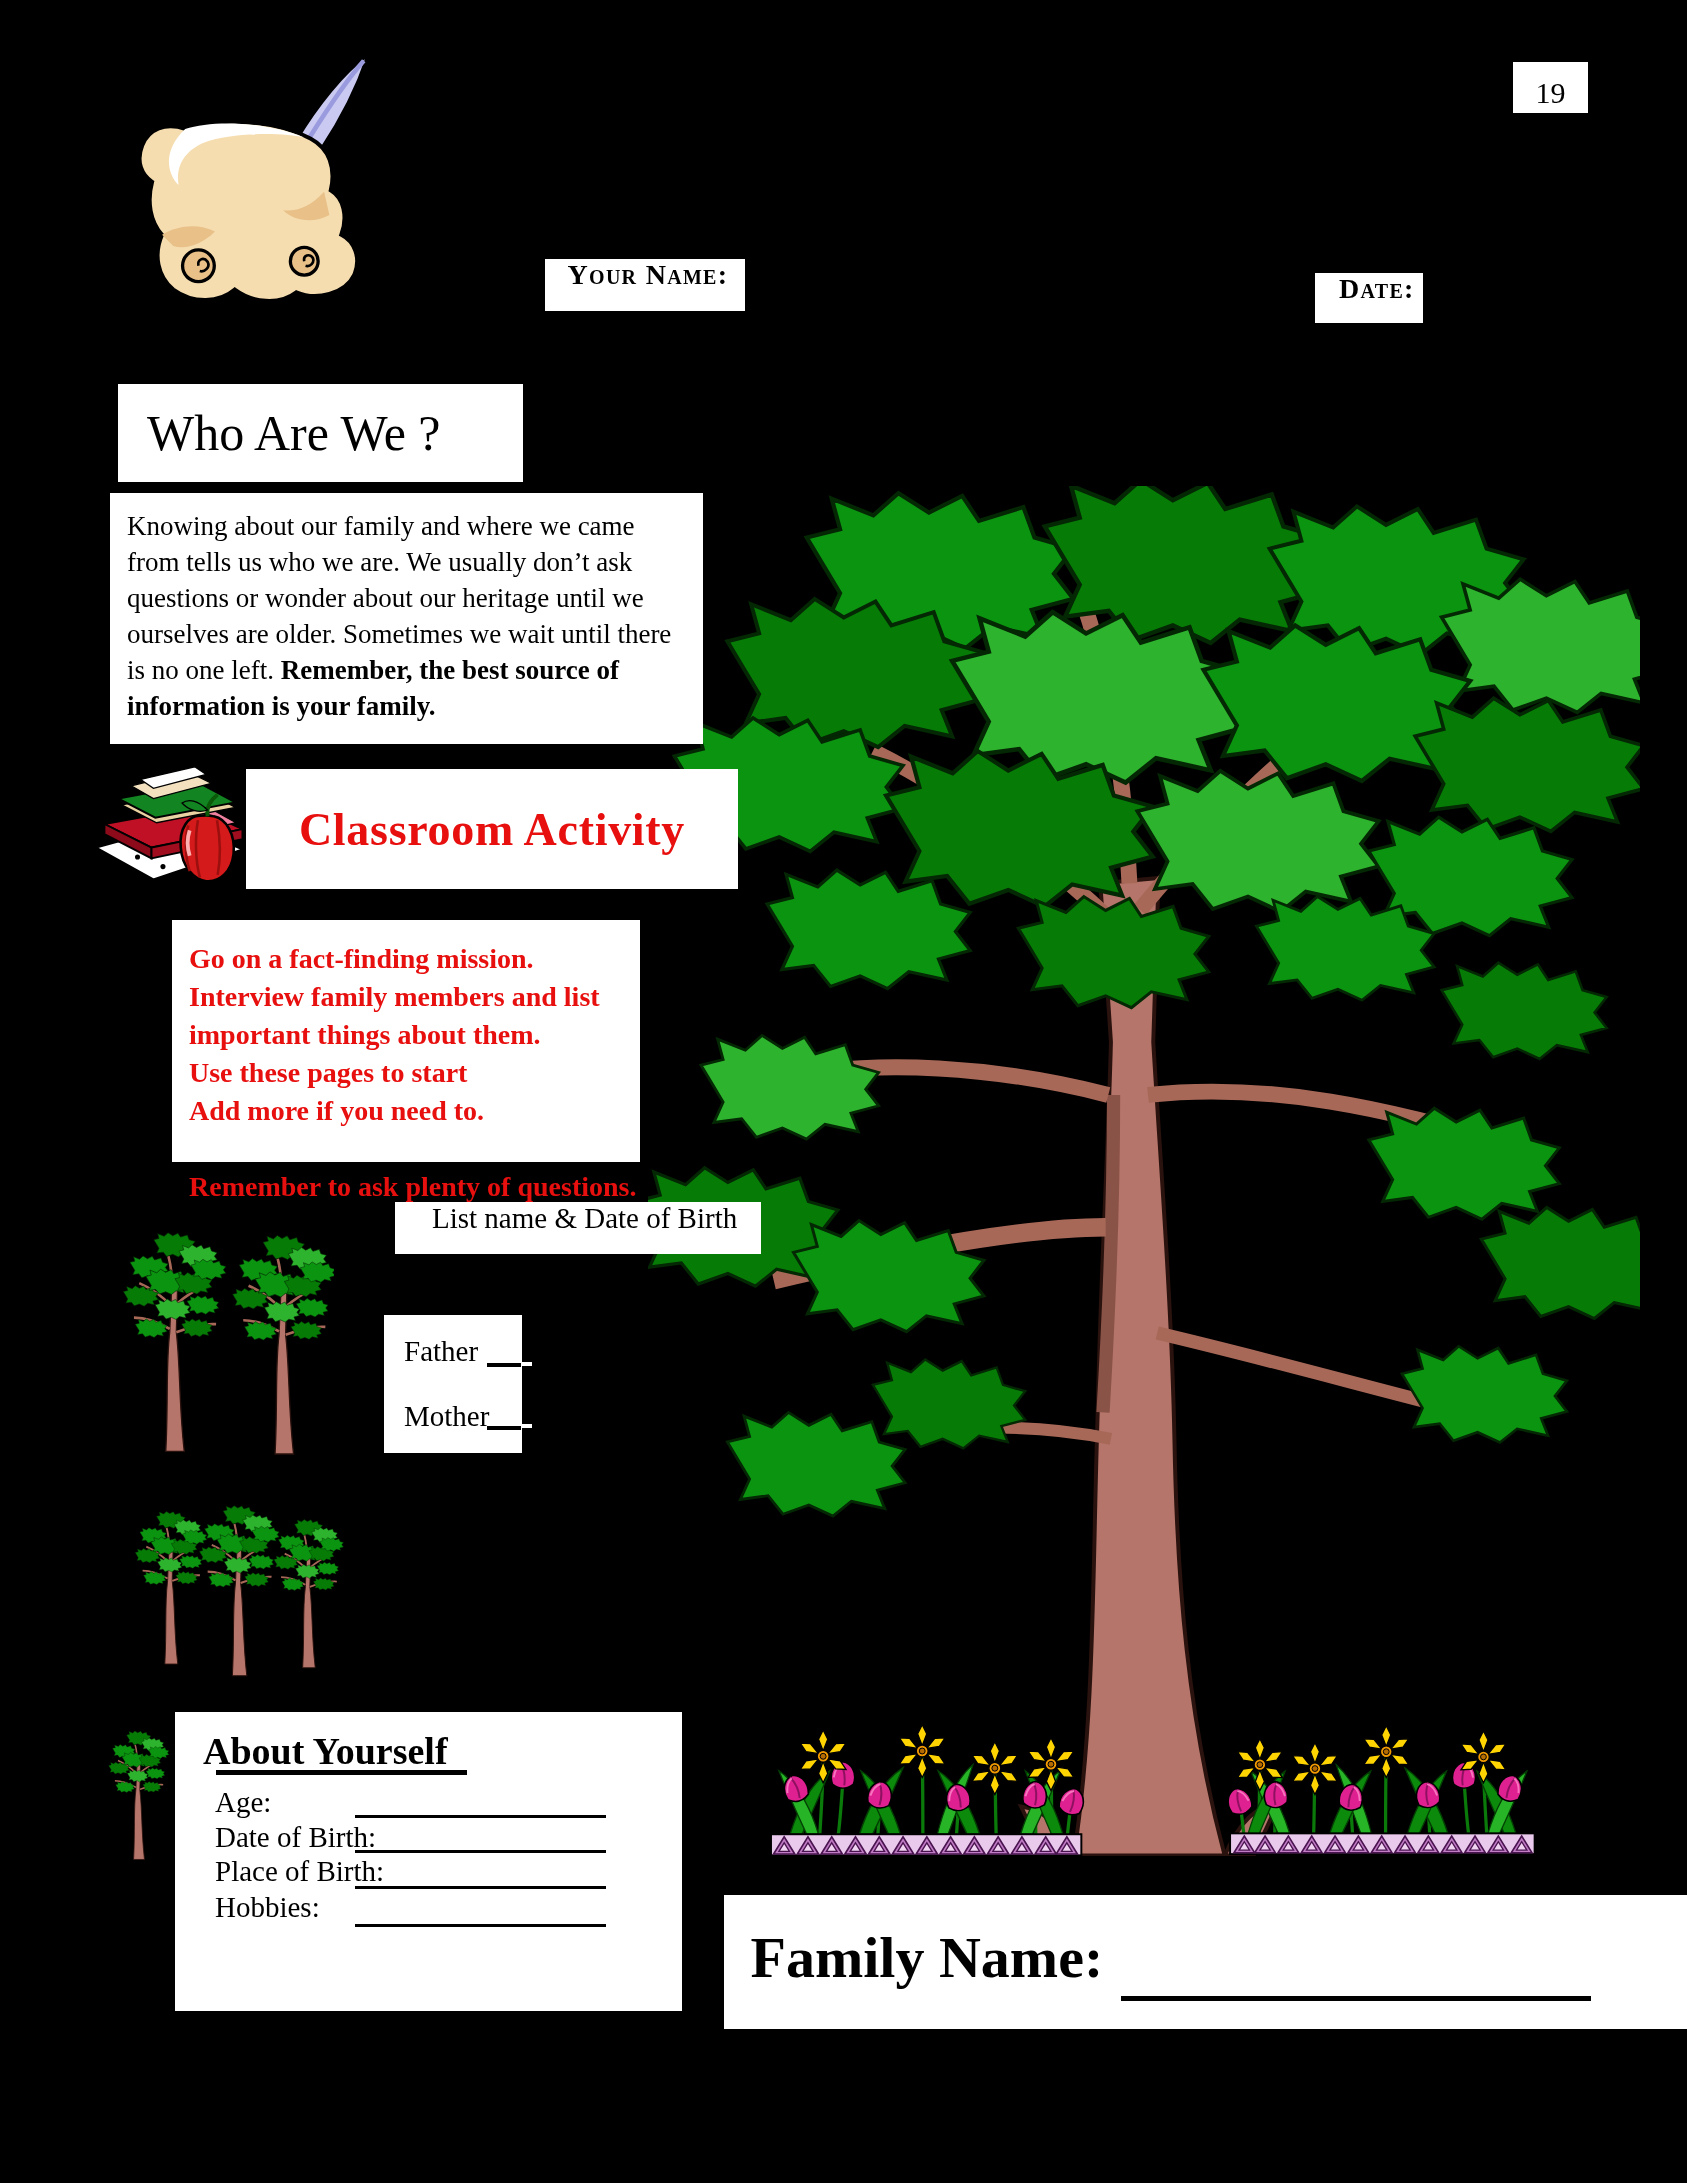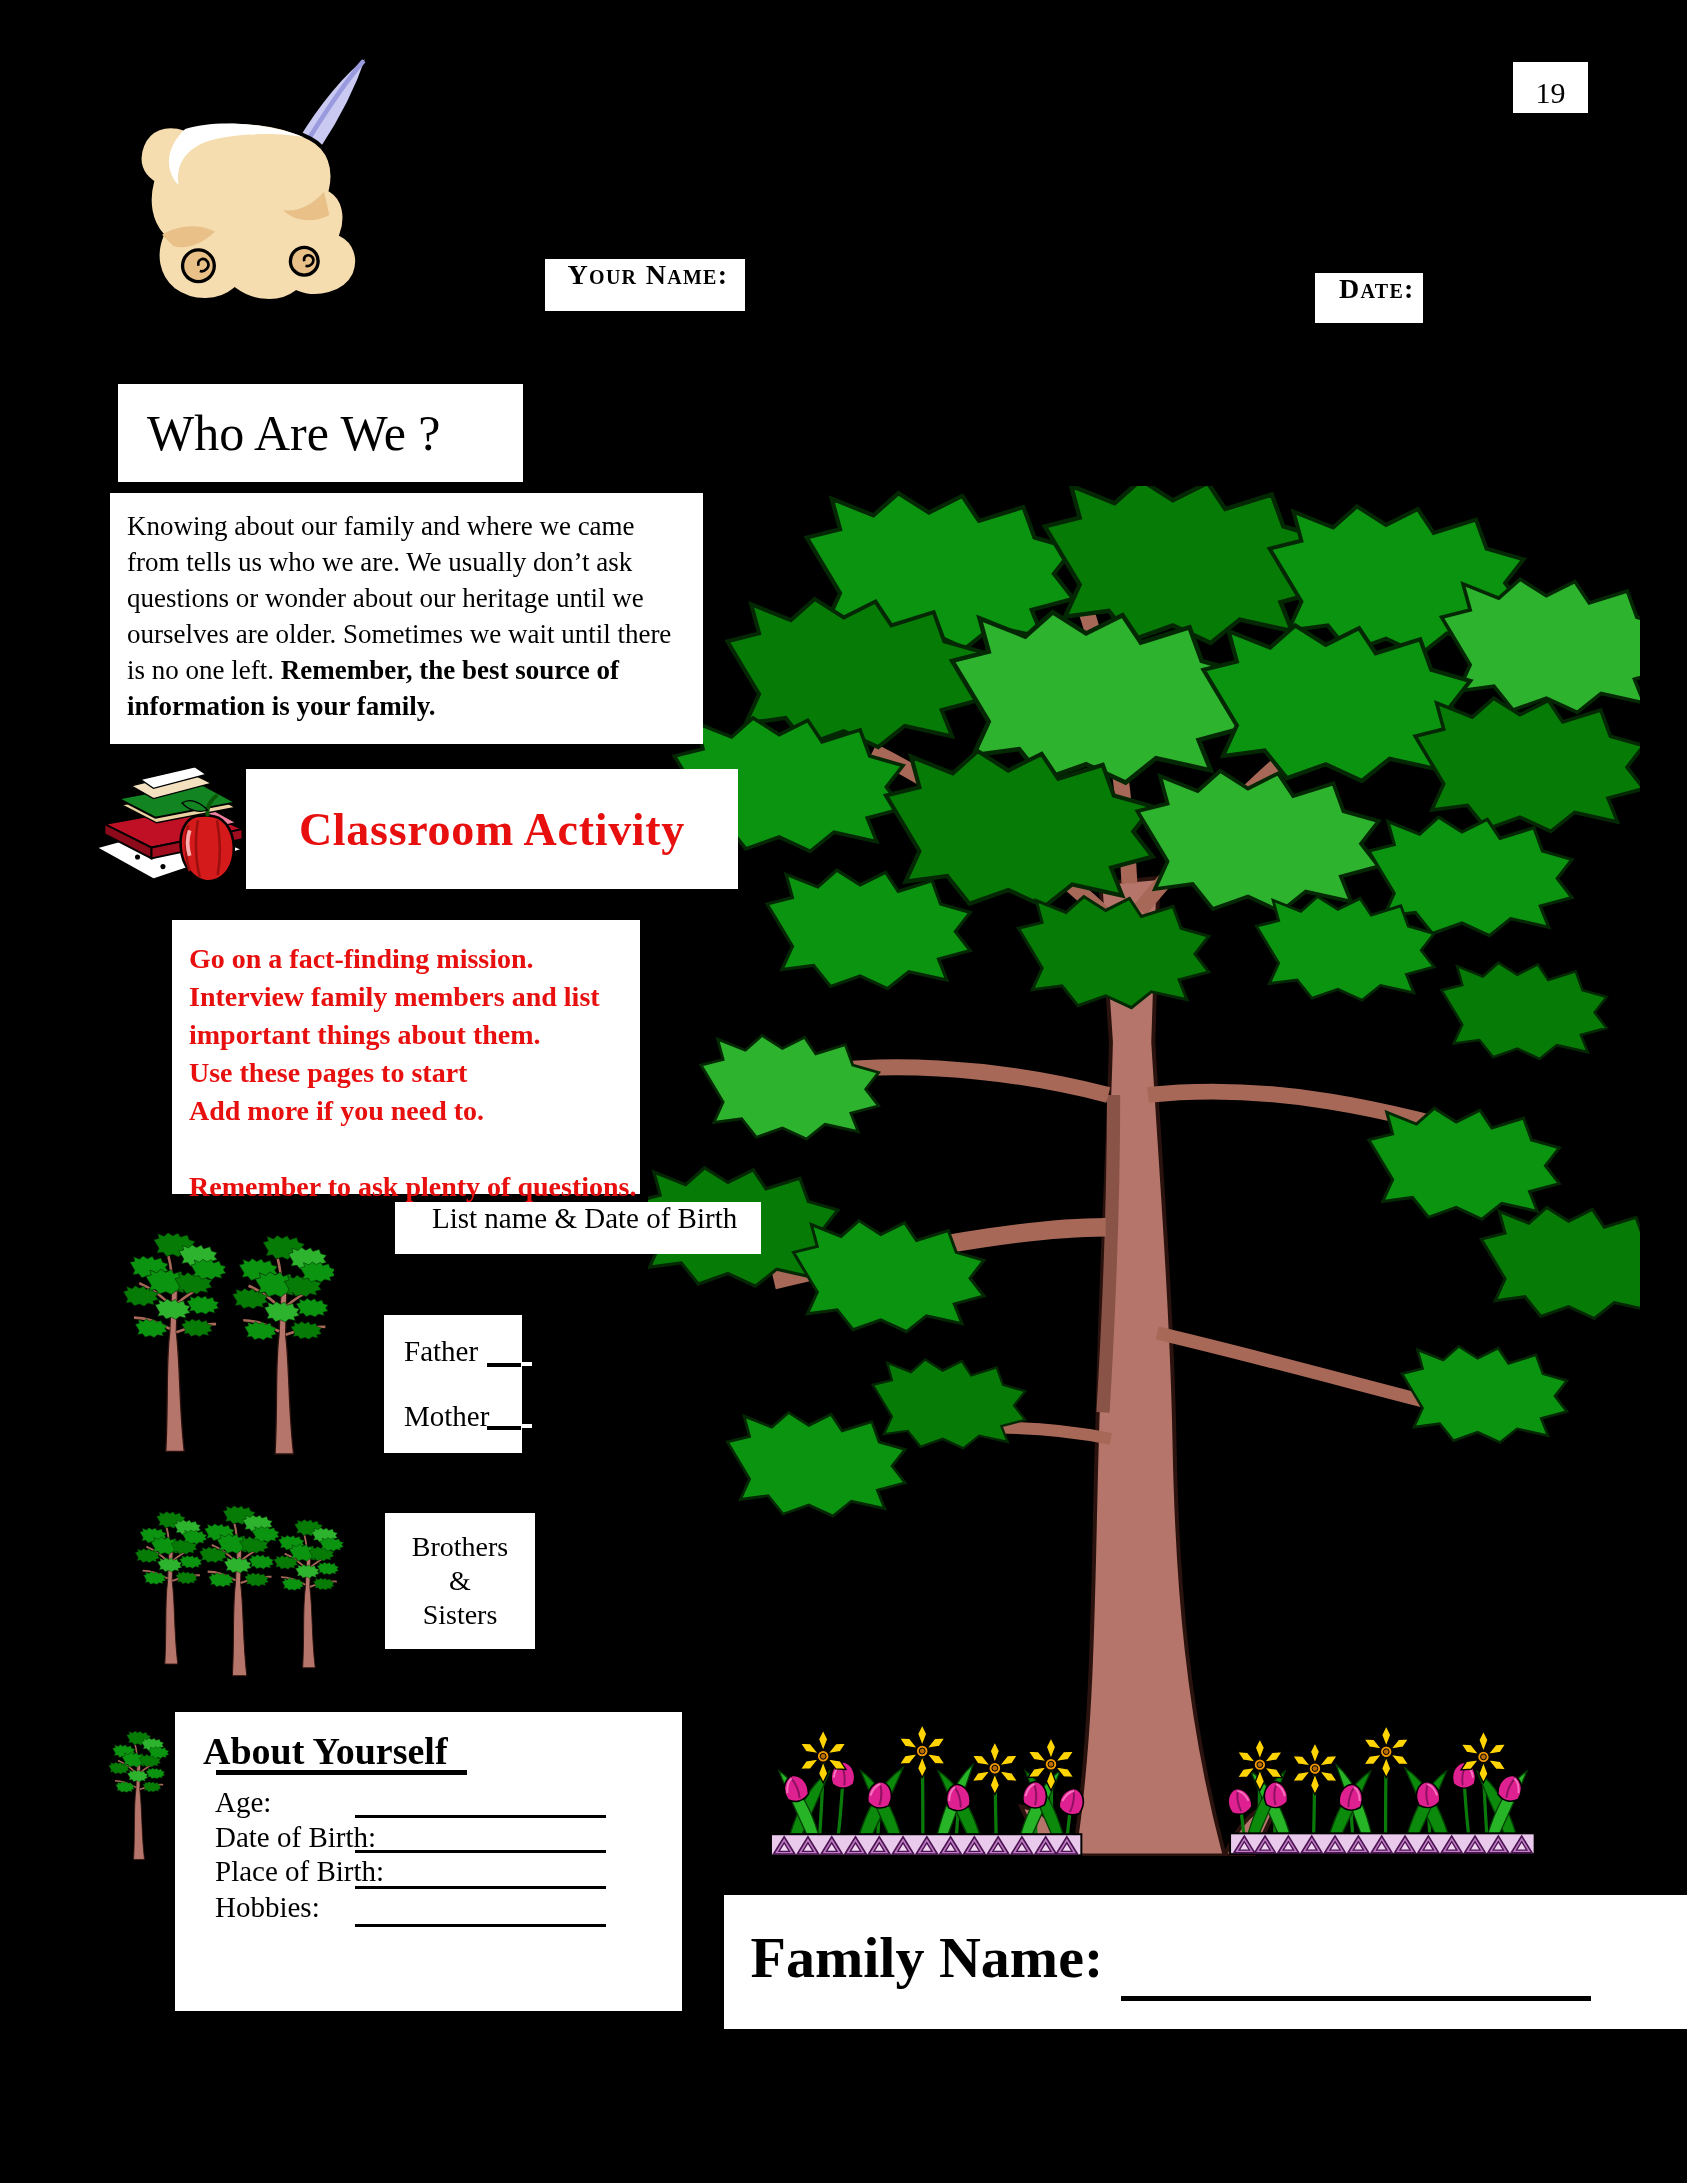--- a/index.html
+++ b/index.html
@@ -14,21 +14,21 @@
   #yourname{left:545px;top:259px;width:200px;height:52px;font-variant:small-caps;font-weight:bold;font-size:28px;letter-spacing:1.3px;padding-left:22.5px;box-sizing:border-box;}
   #datebox{left:1315px;top:273px;width:108px;height:50px;font-variant:small-caps;font-weight:bold;font-size:28px;letter-spacing:1.3px;padding-left:24px;box-sizing:border-box;}
   
   #whobox{left:118px;top:384px;width:405px;height:98px;font-size:50px;padding-left:29px;box-sizing:border-box;display:flex;align-items:center;}
   
   #introbox{left:110px;top:493px;width:593px;height:251px;font-size:27px;line-height:36px;padding:14.6px 17px;box-sizing:border-box;}
   
   #activitybox{left:246px;top:769px;width:492px;height:120px;display:flex;align-items:center;justify-content:center;}
   #activitybox .red-head{font-size:46px;font-weight:bold;color:#e80f0f;letter-spacing:0.7px;}
   
-  #redbox{left:172px;top:920px;width:468px;height:274px;padding:20px 0 0 17px;box-sizing:border-box;}
+  #redbox{left:172px;top:920px;width:468px;height:242px;padding:20px 0 0 17px;box-sizing:border-box;}
   .red-line{color:#e80f0f;font-weight:bold;font-size:28px;line-height:38px;min-height:38px;white-space:nowrap;}
   
   #listheader{left:395px;top:1202px;width:366px;height:52px;font-size:29px;display:flex;align-items:flex-start;padding-left:37px;box-sizing:border-box;}
   
   #parentsbox{left:384px;top:1315px;width:138px;height:138px;}
   #parentsbox .plabel{position:absolute;font-size:29px;left:20px;}
   .blank-dash{position:absolute;background:#000;height:4px;}
   .white-dash{position:absolute;background:#fff;height:4px;}
   
   #siblingsbox{left:385px;top:1513px;width:150px;height:136px;text-align:center;font-size:28px;line-height:34px;padding-top:17px;box-sizing:border-box;}
@@ -290,25 +290,20 @@
 
   <div class="wbox" id="parentsbox">
     <span class="plabel" style="top:20px;">Father</span>
     <span class="plabel" style="top:85px;">Mother</span>
     <div class="blank-dash" style="left:103px;top:48px;width:34px;"></div>
     <div class="blank-dash" style="left:103px;top:111px;width:34px;"></div>
   </div>
   <div class="white-dash" style="left:521px;top:1362px;width:10.6px;z-index:7;"></div>
   <div class="white-dash" style="left:521px;top:1424px;width:10.6px;z-index:7;"></div>
 
-  <div class="wbox" id="siblingsbox">
-    <div>Brothers</div>
-    <div>&amp;</div>
-    <div>Sisters</div>
-  </div>
 
   <div class="wbox" id="aboutbox">
     <div id="about-title">About Yourself</div>
     <div id="about-underline"></div>
     <div class="afield" style="top:74px;">Age:</div>
     <div class="afield" style="top:109px;">Date of Birth:</div>
     <div class="afield" style="top:143px;">Place of Birth:</div>
     <div class="afield" style="top:179px;">Hobbies:</div>
     <div class="aline" style="top:103px;"></div>
     <div class="aline" style="top:138px;"></div>

